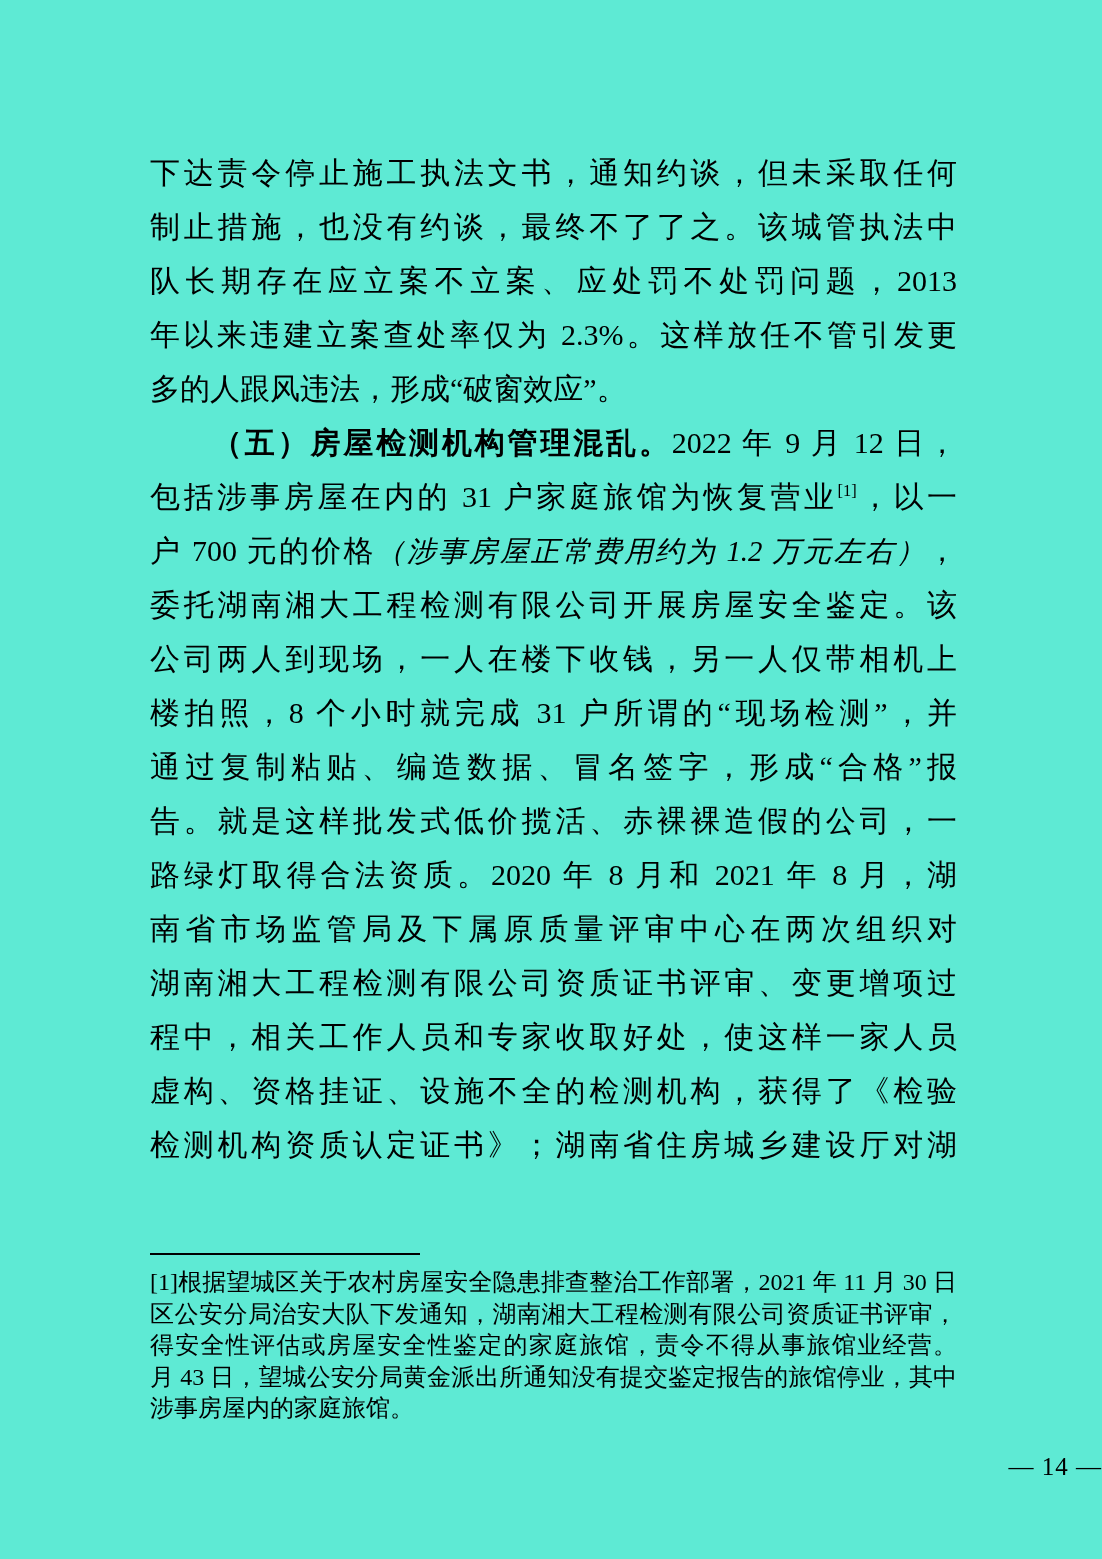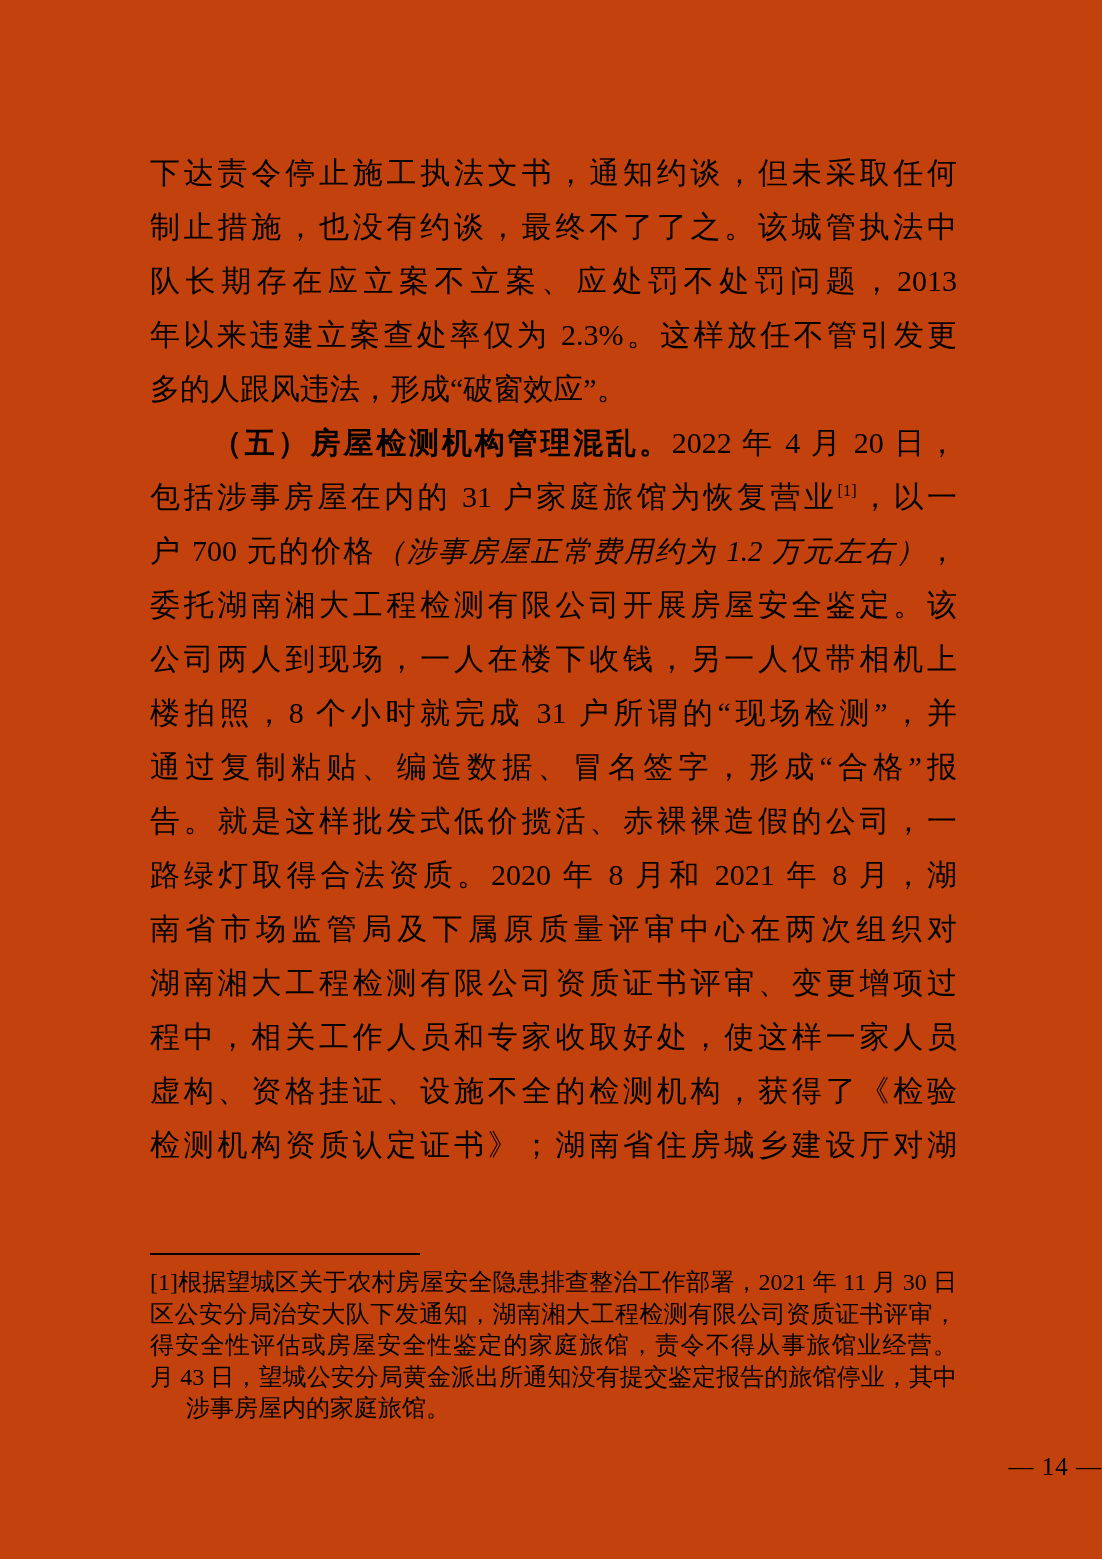--- a/index.html
+++ b/index.html
@@ -1,21 +1,21 @@
 <!DOCTYPE html>
 <html><head>
 <meta charset="utf-8">
 <style>
   html, body { margin: 0; padding: 0; background: #e8e8e8; }
   .page {
     position: relative;
     width: 1102px;
     height: 1559px;
     margin: 0 auto;
-    background: #c2410c;
+    background: #5eead4;
     color: #000000;
     font-family: "Liberation Serif", "DejaVu Serif", serif;
     overflow: hidden;
     text-decoration: underline;
   }
   .main-text {
     position: absolute;
     left: 150px;
     top: 146px;
     width: 807px;
@@ -54,21 +54,21 @@
     font-size: 24px;
     line-height: 31.5px;
   }
   .fline {
     height: 31.5px;
     overflow: hidden;
     text-align: justify;
     text-align-last: justify;
     text-justify: inter-character;
   }
-  .fline.last { text-align-last: left; margin-left: 36px; }
+  .fline.last { text-align-last: left; }
   .page-number {
     position: absolute;
     left: 0;
     top: 1450px;
     width: 100%;
     text-align: right;
     font-size: 25px;
     line-height: 34px;
     letter-spacing: 1px;
   }
@@ -76,21 +76,21 @@
 </head>
 <body>
 
 <div class="page">
   <div class="main-text" id="main-text">
       <div class="line"><span class="seg normal">下达责令停止施工执法文书，通知约谈，但未采取任何</span></div>
       <div class="line"><span class="seg normal">制止措施，也没有约谈，最终不了了之。该城管执法中</span></div>
       <div class="line"><span class="seg normal">队长期存在应立案不立案、应处罚不处罚问题，2013</span></div>
       <div class="line"><span class="seg normal">年以来违建立案查处率仅为 2.3%。这样放任不管引发更</span></div>
       <div class="line last"><span class="seg normal">多的人跟风违法，形成“破窗效应”。</span></div>
-      <div class="line indent"><span class="seg bold">（五）房屋检测机构管理混乱。</span><span class="seg normal">2022 年 4 月 20 日，</span></div>
+      <div class="line indent"><span class="seg bold">（五）房屋检测机构管理混乱。</span><span class="seg normal">2022 年 9 月 12 日，</span></div>
       <div class="line"><span class="seg normal">包括涉事房屋在内的 31 户家庭旅馆为恢复营业</span><sup class="seg sup">[1]</sup><span class="seg normal">，以一</span></div>
       <div class="line"><span class="seg normal">户 700 元的价格</span><span class="seg kai">（涉事房屋正常费用约为 1.2 万元左右）</span><span class="seg normal">，</span></div>
       <div class="line"><span class="seg normal">委托湖南湘大工程检测有限公司开展房屋安全鉴定。该</span></div>
       <div class="line"><span class="seg normal">公司两人到现场，一人在楼下收钱，另一人仅带相机上</span></div>
       <div class="line"><span class="seg normal">楼拍照，8 个小时就完成 31 户所谓的“现场检测”，并</span></div>
       <div class="line"><span class="seg normal">通过复制粘贴、编造数据、冒名签字，形成“合格”报</span></div>
       <div class="line"><span class="seg normal">告。就是这样批发式低价揽活、赤裸裸造假的公司，一</span></div>
       <div class="line"><span class="seg normal">路绿灯取得合法资质。2020 年 8 月和 2021 年 8 月，湖</span></div>
       <div class="line"><span class="seg normal">南省市场监管局及下属原质量评审中心在两次组织对</span></div>
       <div class="line"><span class="seg normal">湖南湘大工程检测有限公司资质证书评审、变更增项过</span></div>

